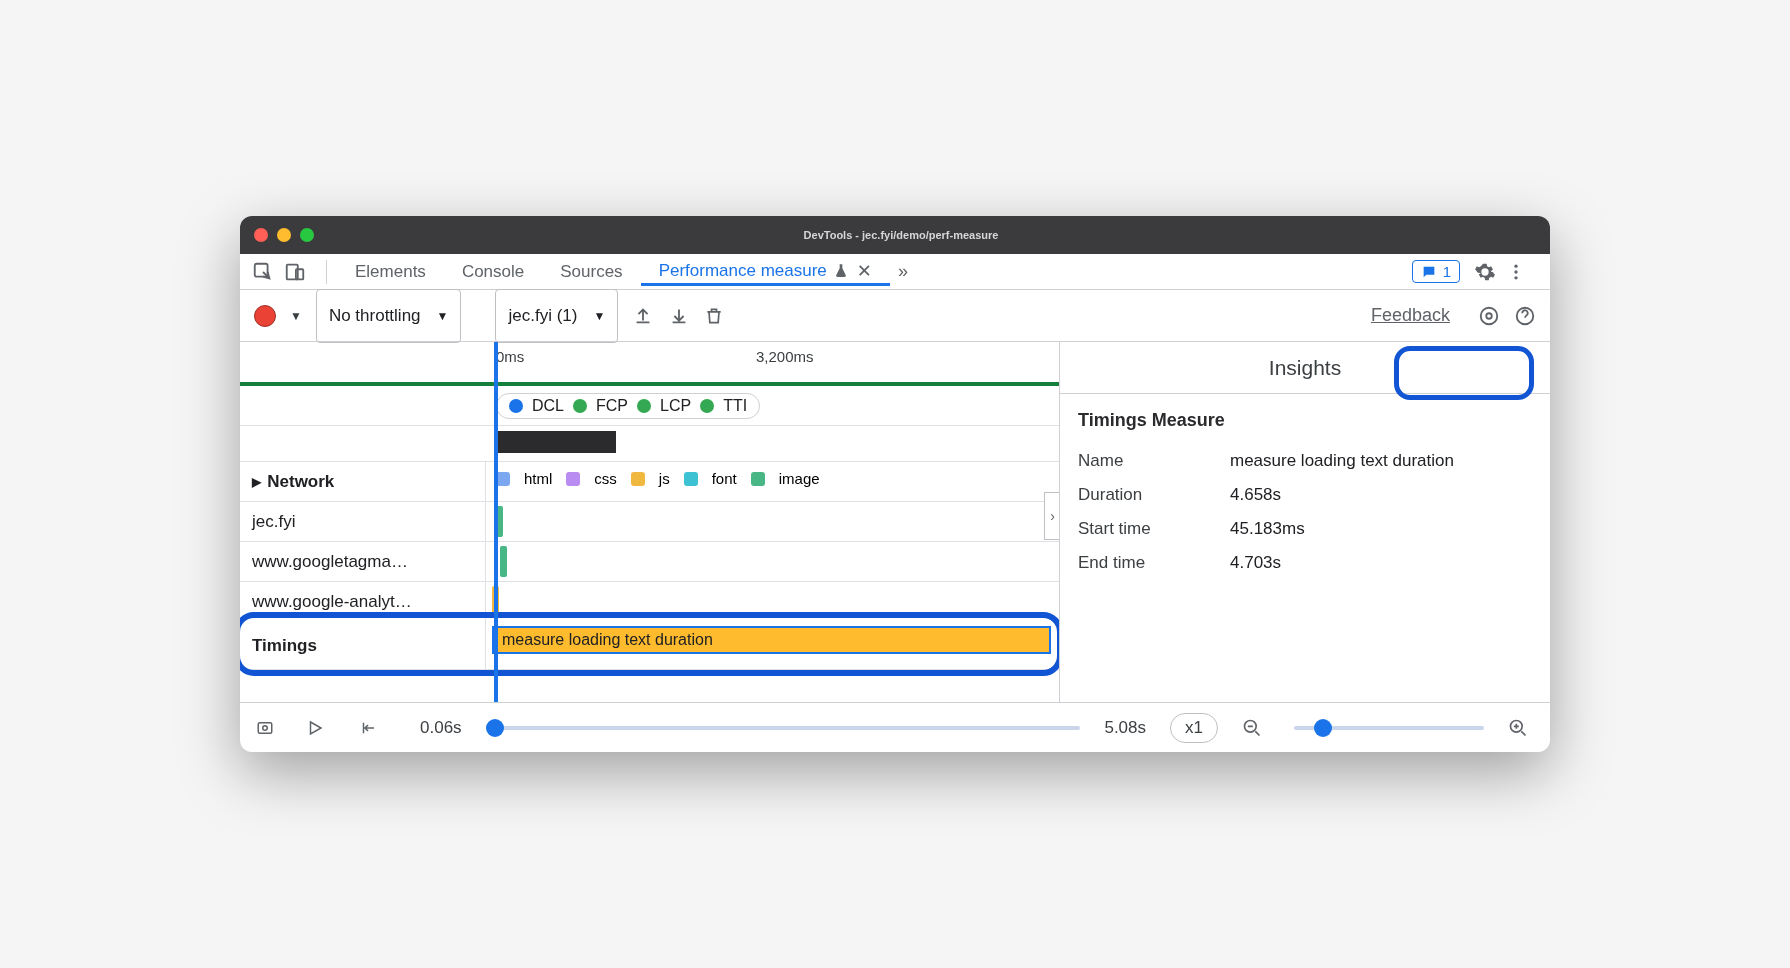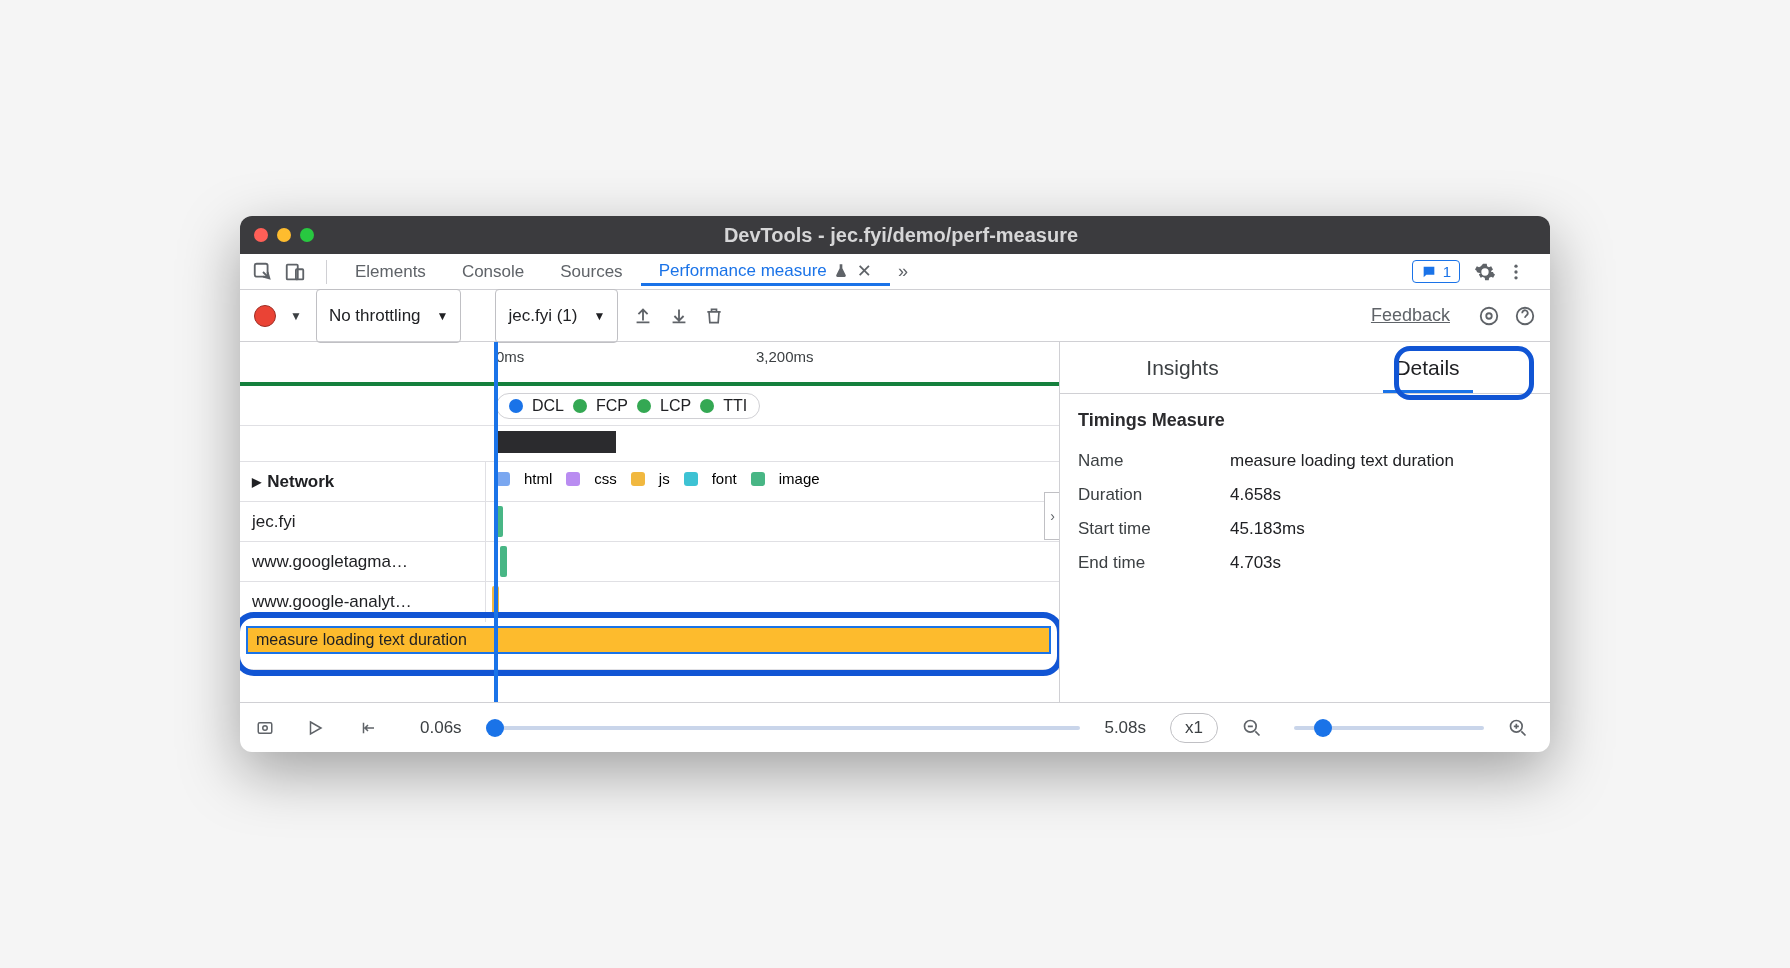--- a/index.html
+++ b/index.html
@@ -24,21 +24,21 @@
     height: 38px;
     display: flex;
     align-items: center;
     padding: 0 14px;
   }
   .traffic { display: flex; gap: 9px; }
   .dot { width: 14px; height: 14px; border-radius: 50%; }
   .dot.red { background: #ff5f57; }
   .dot.yellow { background: #febc2e; }
   .dot.green { background: #28c840; }
-  .title { flex: 1; text-align: center; color: #d6d6d7; font-size: 20px; font-weight: 600; margin-right: 48px; }
+  .title { flex: 1; text-align: center; color: #d6d6d7; font-size: 11px; font-weight: 600; margin-right: 48px; }
 
   
   .tabbar {
     display: flex;
     align-items: center;
     height: 36px;
     border-bottom: 1px solid #d0d0d4;
     font-size: 17px;
     color: #5f6368;
     padding: 4px 12px;
@@ -313,43 +313,38 @@
       </div>
       <div class="section net-entry" style="border-bottom:none">
         <div class="label">www.google-analyt…</div>
         <div class="content">
             <div class="stripe" style="left:6px;background:#f1b83f"></div>
           </div>
       </div>
 
       <div class="section timings-row-wrap" style="min-height:48px">
         <div class="timings-highlight"></div>
+        <div class="label bold">Timings</div>
         <div class="content">
           <div class="timings-bar">
             <span>measure loading text duration</span>
           </div>
         </div>
       </div>
 
       <div class="collapse-handle">›</div>
     </div>
 
     <div class="right" style="position:relative">
       <div class="rtabs">
         <div class="rtab">
             <div class="rtab-wrap">
               <span>Insights</span>
             </div>
           </div>
-        <div class="rtab active">
-            <div class="rtab-wrap">
-              <span>Details</span>
-              <div class="underline"></div>
-            </div>
-          </div>
       </div>
       <div class="highlight-blue rtab-highlight"></div>
 
       <div class="rcontent">
         <h3>Timings Measure</h3>
         <div class="kv">
             <div class="k">Name</div>
             <div>measure loading text duration</div>
           </div>
         <div class="kv">

